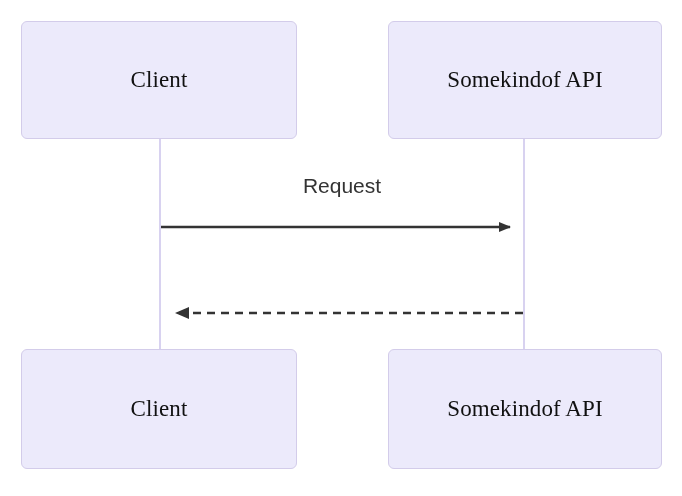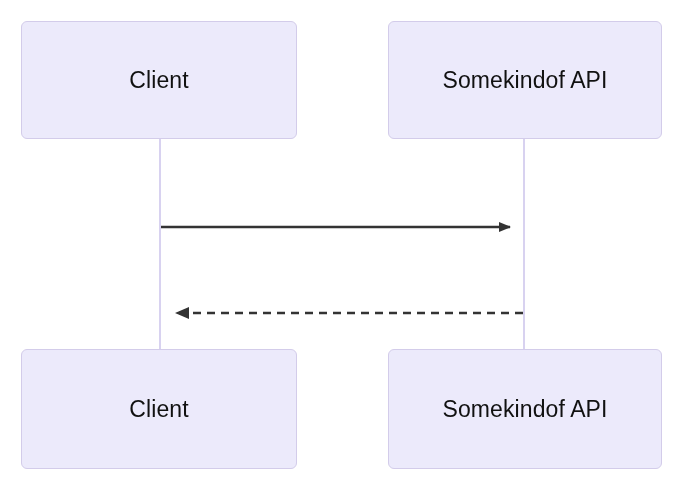--- a/index.html
+++ b/index.html
@@ -26,21 +26,21 @@
     background: #ECEAFB;
     border: 1.4px solid #D3CCEA;
     border-radius: 6px;
     display: flex;
     align-items: center;
     justify-content: center;
   }
   .participant-label {
     font-size: 23px;
     color: #111111;
-    font-family: Liberation Sans, sans-serif;
+    font-family: Liberation Serif, serif;
     letter-spacing: 0.1px;
     white-space: nowrap;
   }
   #box-client-top   { left: 21px;  top: 21px;  width: 276px; height: 118px; }
   #box-api-top      { left: 388px; top: 21px;  width: 274px; height: 118px; }
   #box-client-bot   { left: 21px;  top: 349px; width: 276px; height: 120px; }
   #box-api-bot      { left: 388px; top: 349px; width: 274px; height: 120px; }
 
   
   .lifeline {
@@ -97,20 +97,21 @@
       <marker id="arrow-left" markerWidth="14" markerHeight="14" refX="13" refY="6" orient="auto" markerUnits="userSpaceOnUse">
         <path d="M0,0 L14,6 L0,12 z" fill="#333333"></path>
       </marker>
     </defs>
 
     <line x1="161" y1="227" x2="510" y2="227" stroke="#333333" stroke-width="2.4" marker-end="url(#arrow-right)"></line>
 
     <line x1="523" y1="313" x2="176" y2="313" stroke="#333333" stroke-width="2.4" stroke-dasharray="8,6" marker-end="url(#arrow-left)"></line>
   </svg>
 
+  <div class="message-label" id="label-request">Request</div>
 
 
   <div class="participant-box" id="box-client-bot">
     <span class="participant-label">Client</span>
   </div>
 
   <div class="participant-box" id="box-api-bot">
     <span class="participant-label">Somekindof API</span>
   </div>
 

